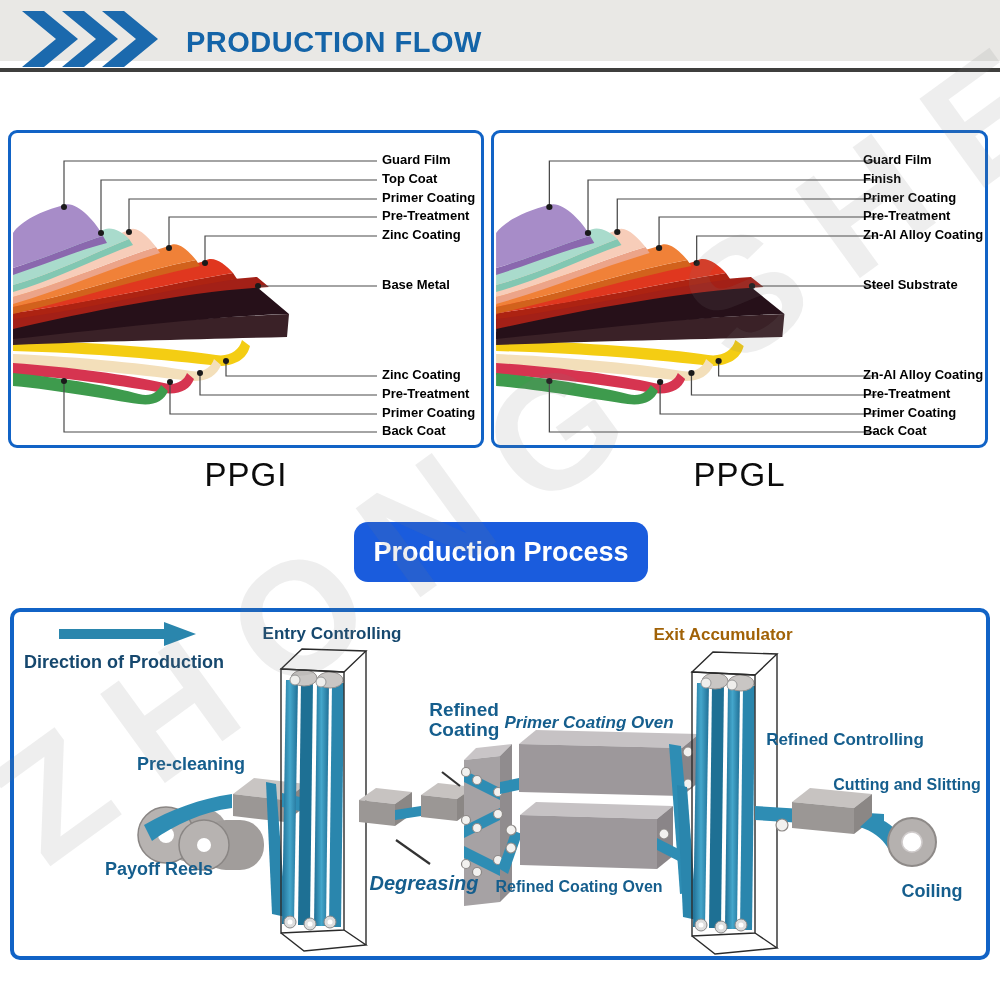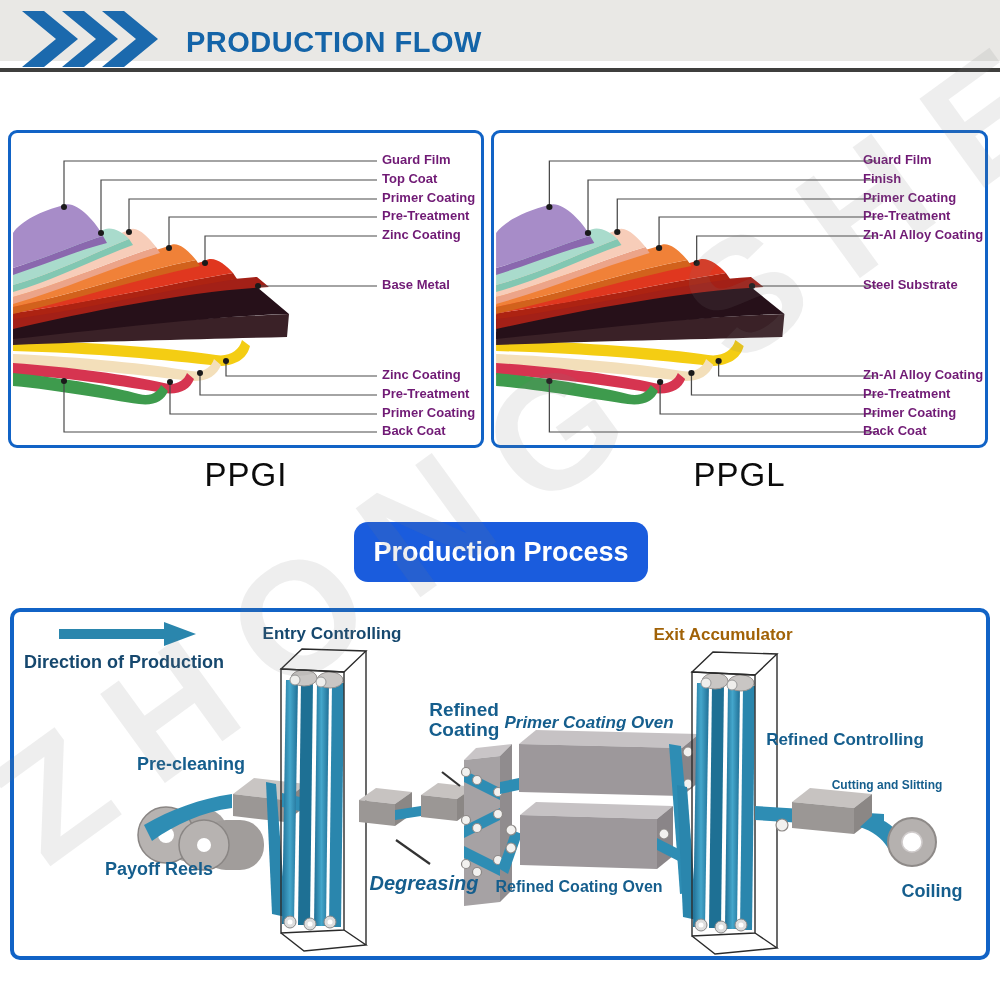--- a/index.html
+++ b/index.html
@@ -10,21 +10,21 @@
   .hdr-underline{position:absolute;left:0;top:68px;width:1000px;height:4px;background:#3f3f3d;}
   .hdr-chevrons{position:absolute;left:22px;top:11px;}
   .hdr-title{position:absolute;left:186px;top:26px;font-size:29px;font-weight:bold;
              color:#1464a8;letter-spacing:.5px;}
   
   .panel{position:absolute;top:130px;height:318px;border:3px solid #1163c6;border-radius:9px;
          background:#fff;box-sizing:border-box;}
   .panel-l{left:8px;width:476px;}
   .panel-r{left:491px;width:497px;}
   .panel svg{position:absolute;left:0;top:0;width:100%;height:100%;}
-  .layer-label{position:absolute;left:371px;font-size:13px;font-weight:bold;color:#701a75;
+  .layer-label{position:absolute;left:371px;font-size:13px;font-weight:bold;color:#000000;
                white-space:nowrap;line-height:15px;}
   .panel-r .layer-label{left:369px;}
   .lt0{top:19px}.lt1{top:38px}.lt2{top:57px}.lt3{top:75px}.lt4{top:94px}
   .lmid{top:144px}
   .lb0{top:234px}.lb1{top:253px}.lb2{top:272px}.lb3{top:290px}
   .caption{position:absolute;top:456px;text-align:center;font-size:33px;color:#0b0b0b;
            letter-spacing:1px;}
   .cap-l{left:8px;width:476px;}
   .cap-r{left:491px;width:497px;}
   
@@ -271,18 +271,18 @@
     <path d="M382,228 L416,252" stroke="#333" stroke-width="2.2" fill="none"></path>
   </svg>
 
   <div class="plabel" style="left:5px;top:40px;width:210px;font-size:18px;color:#16486e;">Direction of Production</div>
   <div class="plabel" style="left:218px;top:12px;width:200px;font-size:17px;color:#16486e;">Entry Controlling</div>
   <div class="plabel" style="left:609px;top:13px;width:200px;font-size:17px;color:#a16207;">Exit Accumulator</div>
   <div class="plabel" style="left:400px;top:88px;width:100px;font-size:19px;">Refined Coating</div>
   <div class="plabel" style="left:475px;top:101px;width:200px;font-size:17px;font-style:italic;">Primer Coating Oven</div>
   <div class="plabel" style="left:731px;top:118px;width:200px;font-size:17px;">Refined Controlling</div>
   <div class="plabel" style="left:97px;top:142px;width:160px;font-size:18px;">Pre-cleaning</div>
-  <div class="plabel" style="left:798px;top:163px;width:150px;font-size:12px;">Cutting and Slitting</div>
+  <div class="plabel" style="left:818px;top:163px;width:150px;font-size:16px;">Cutting and Slitting</div>
   <div class="plabel" style="left:55px;top:247px;width:180px;font-size:18px;">Payoff Reels</div>
   <div class="plabel" style="left:345px;top:261px;width:130px;font-size:20px;font-style:italic;">Degreasing</div>
   <div class="plabel" style="left:465px;top:265px;width:200px;font-size:16px;">Refined Coating Oven</div>
   <div class="plabel" style="left:858px;top:269px;width:120px;font-size:18px;">Coiling</div>
 </div>
 
 </body></html>

